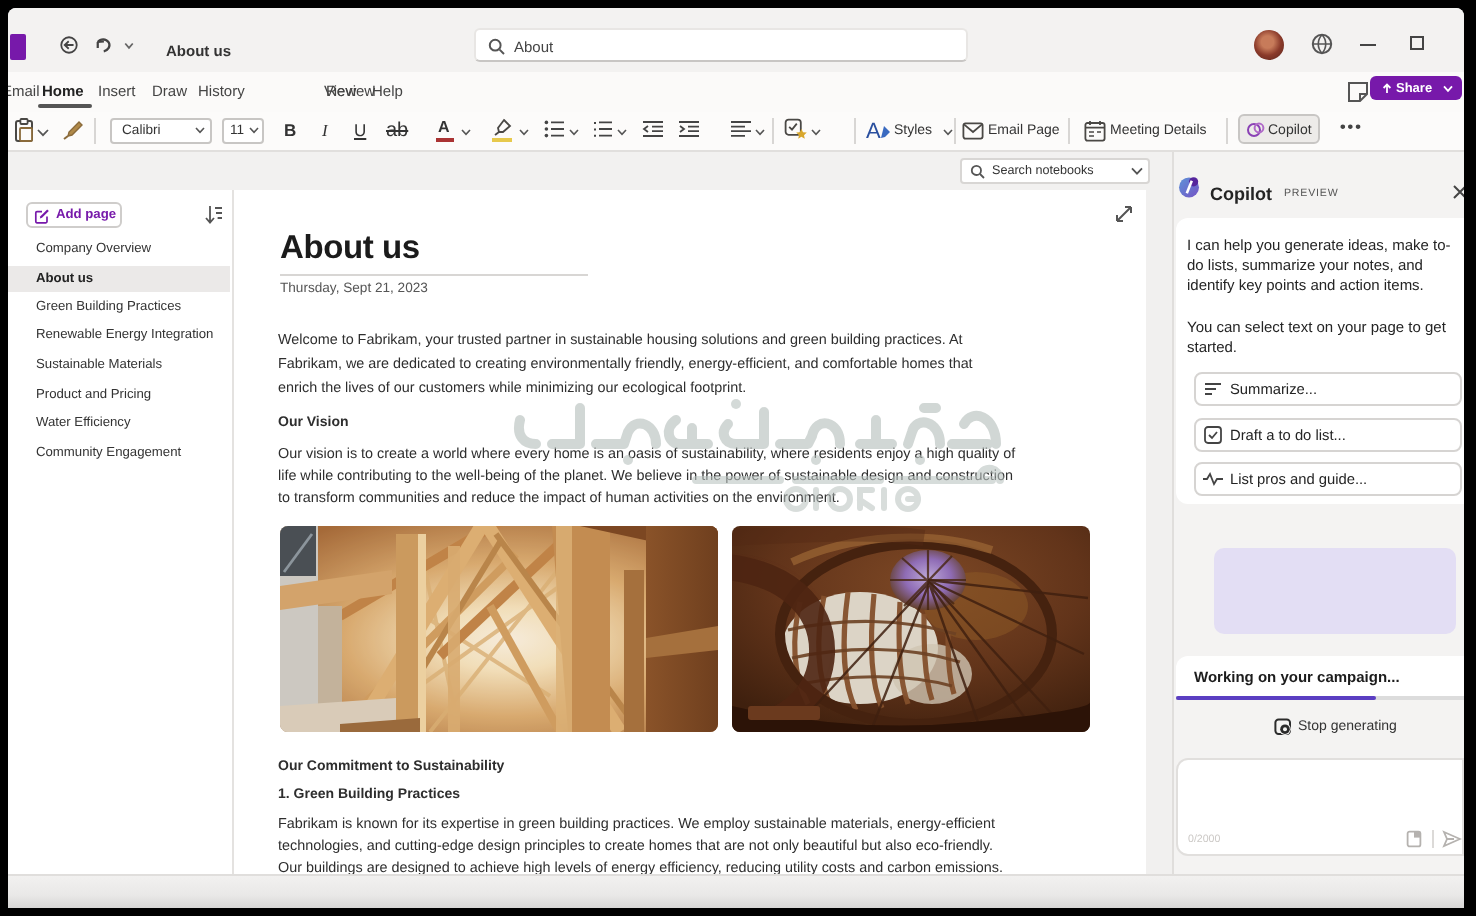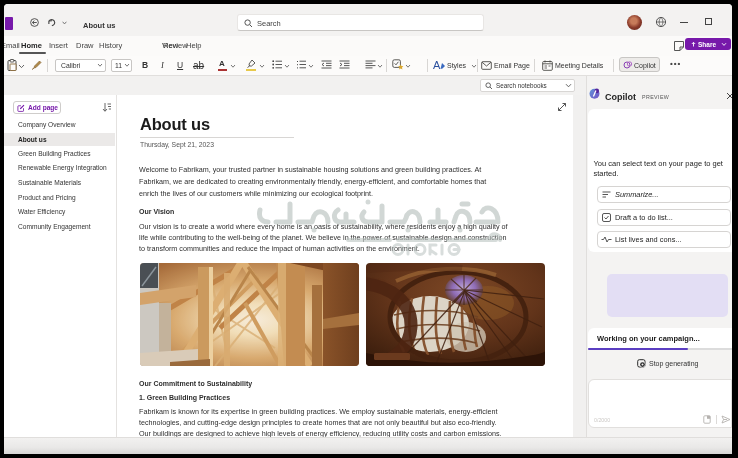--- a/index.html
+++ b/index.html
@@ -36,21 +36,21 @@
   <svg class="abs" style="left:58px;top:17px;" width="5" height="4" viewBox="0 0 8 6">
     <path d="M1 1 L4 4.5 L7 1" fill="none" stroke="#666" stroke-width="1.4"></path>
   </svg>
   <div class="txt" style="left:79px;top:17px;font-size:7.5px;font-weight:bold;color:#333;">About us</div>
 
   <div class="abs" style="left:233px;top:10px;width:247px;height:17px;background:#fff;border:1px solid #e8e6e4;border-bottom-color:#c8c6c4;border-radius:3px;"></div>
   <svg class="abs" style="left:240px;top:15px;" width="9" height="9" viewBox="0 0 9 9">
     <circle cx="3.6" cy="3.6" r="2.7" fill="none" stroke="#555" stroke-width="1"></circle>
     <path d="M5.8 5.8 L8 8" stroke="#555" stroke-width="1"></path>
   </svg>
-  <div class="txt" style="left:253px;top:15px;font-size:7.5px;color:#444;">Search</div>
+  <div class="txt" style="left:253px;top:15px;font-size:7.5px;color:#444;">About</div>
 
   <div class="abs" style="left:623px;top:11px;width:15px;height:15px;border-radius:50%;background:radial-gradient(circle at 45% 40%, #c77b5a 0 25%, #8a3a2a 55%, #57241c);"></div>
   <svg class="abs" style="left:651px;top:12px;" width="12" height="12" viewBox="0 0 12 12">
     <circle cx="6" cy="6" r="4.6" fill="none" stroke="#555" stroke-width="1"></circle>
     <path d="M1.4 6 H10.6 M6 1.4 C3.5 4 3.5 8 6 10.6 M6 1.4 C8.5 4 8.5 8 6 10.6" fill="none" stroke="#555" stroke-width="0.8"></path>
   </svg>
   <div class="abs" style="left:676px;top:18px;width:8px;height:1px;background:#444;"></div>
   <div class="abs" style="left:701px;top:14px;width:7px;height:7px;border:1px solid #444;"></div>
 
   <div class="abs menurow"></div>
@@ -396,40 +396,45 @@
     <circle cx="7.8" cy="2.9" r="2.3" fill="#55259c"></circle>
     <path d="M6.9 2.4 L4.4 8.6" stroke="#fff" stroke-width="1.3"></path>
   </svg>
   <div class="txt" style="left:601px;top:88px;font-size:9px;font-weight:bold;color:#242424;">Copilot</div>
   <div class="txt" style="left:638px;top:90px;font-size:5.3px;color:#555;letter-spacing:0.4px;">PREVIEW</div>
   <svg class="abs" style="left:722px;top:88px;" width="8" height="8" viewBox="0 0 8 8">
     <path d="M1 1 L7 7 M7 1 L1 7" stroke="#444" stroke-width="1"></path>
   </svg>
 
   <div class="abs" style="left:584px;top:105px;width:144px;height:143px;background:#fff;border-radius:6px 0 0 6px;"></div>
+  <div class="txt" style="left:589.5px;top:114px;font-size:7.5px;line-height:9.8px;color:#242424;">
+    I can help you generate ideas, make to-<br>
+    do lists, summarize your notes, and<br>
+    identify key points and action items.
+  </div>
   <div class="txt" style="left:589.5px;top:155px;font-size:7.5px;line-height:10.4px;color:#242424;">
     You can select text on your page to get<br>
     started.
   </div>
   <div class="abs" style="left:593px;top:182px;width:134px;height:17px;background:#fff;border:1px solid #d6d4d2;border-radius:4px;"></div>
   <svg class="abs" style="left:598px;top:187px;" width="9" height="8" viewBox="0 0 9 8">
     <path d="M0.5 1 H8.5 M0.5 3.5 H6 M0.5 6 H4" stroke="#444" stroke-width="0.9"></path>
   </svg>
-  <div class="txt" style="left:611px;top:186px;font-size:7.4px;color:#242424;font-style:italic;">Summarize...</div>
+  <div class="txt" style="left:611px;top:186px;font-size:7.4px;color:#242424;">Summarize...</div>
   <div class="abs" style="left:593px;top:205px;width:134px;height:17px;background:#fff;border:1px solid #d6d4d2;border-radius:4px;"></div>
   <svg class="abs" style="left:598px;top:209px;" width="9" height="9" viewBox="0 0 9 9">
     <rect x="0.5" y="0.5" width="8" height="8" rx="1.5" fill="none" stroke="#444" stroke-width="0.9"></rect>
     <path d="M2.5 4.5 L4 6 L6.5 3" fill="none" stroke="#444" stroke-width="0.9"></path>
   </svg>
   <div class="txt" style="left:611px;top:209px;font-size:7.4px;color:#242424;">Draft a to do list...</div>
   <div class="abs" style="left:593px;top:227px;width:134px;height:17px;background:#fff;border:1px solid #d6d4d2;border-radius:4px;"></div>
   <svg class="abs" style="left:597px;top:232px;" width="11" height="7" viewBox="0 0 11 7">
     <path d="M0.5 3.5 H2.5 L4 1 L6 6 L7.5 3.5 H10.5" fill="none" stroke="#444" stroke-width="0.9"></path>
   </svg>
-  <div class="txt" style="left:611px;top:231px;font-size:7.4px;color:#242424;">List lives and cons...</div>
+  <div class="txt" style="left:611px;top:231px;font-size:7.4px;color:#242424;">List pros and guide...</div>
 
   <div class="abs" style="left:603px;top:270px;width:121px;height:43px;background:#e3def4;border-radius:5px;"></div>
 
   <div class="abs" style="left:584px;top:324px;width:144px;height:22px;background:#fff;border-radius:6px 0 0 0;"></div>
   <div class="txt" style="left:593px;top:330px;font-size:7.5px;font-weight:bold;color:#1c1c1c;">Working on your campaign...</div>
   <div class="abs" style="left:584px;top:344px;width:144px;height:2px;background:#dcdcdc;"></div>
   <div class="abs" style="left:584px;top:344px;width:100px;height:2px;background:#5b3ec2;border-radius:1px;"></div>
 
   <svg class="abs" style="left:633px;top:354.5px;" width="9" height="9" viewBox="0 0 9 9">
     <rect x="0.7" y="0.7" width="7.3" height="7.3" rx="1.6" fill="none" stroke="#2b2b2b" stroke-width="1"></rect>

